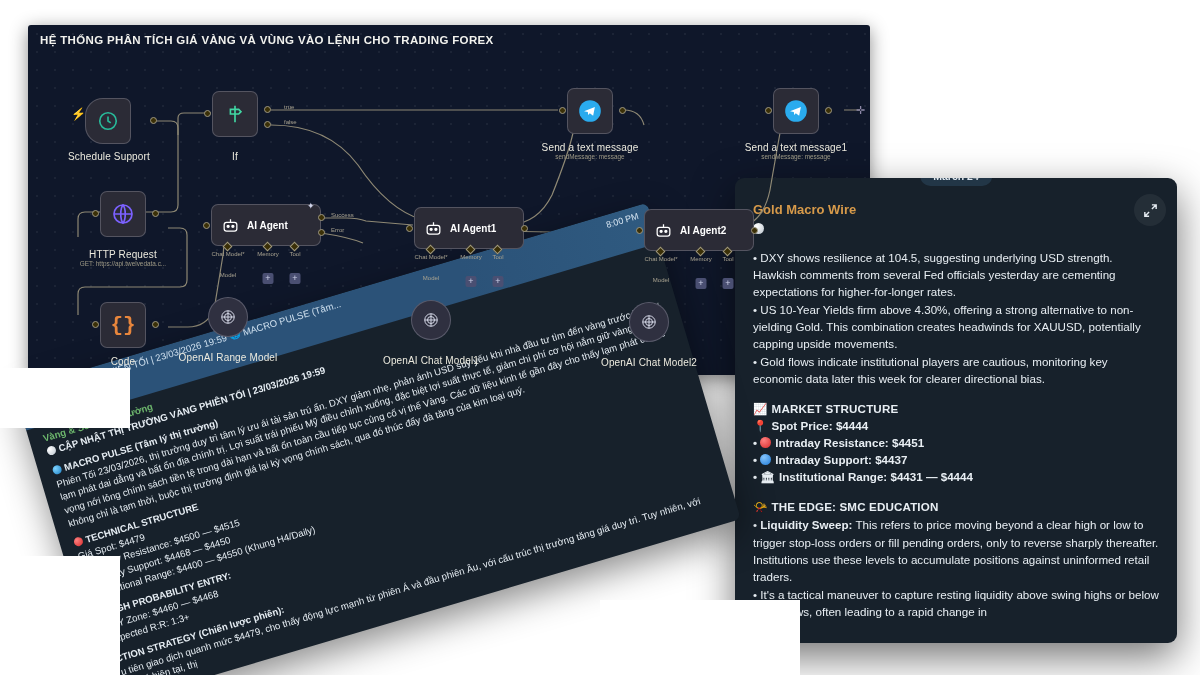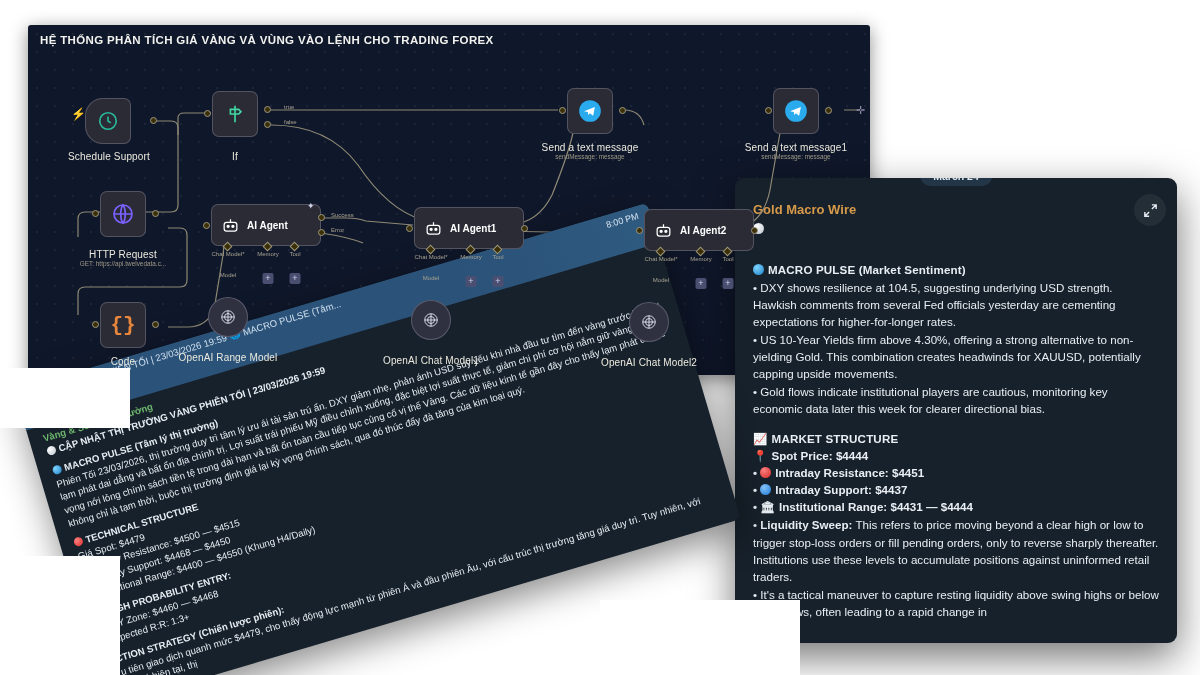--- a/index.html
+++ b/index.html
@@ -381,23 +381,20 @@
       </svg>
     </div>
 
     <div class="tg-body">
       <div class="tg-sender">Gold Macro Wire</div>
       <div class="tg-h1">
         <span class="dot clock"></span>
       </div>
 
       <div class="blank"></div>
-      <div class="tg-sec">
-        <span class="dot globe"></span><span>MACRO PULSE (Market Sentiment)</span>
-      </div>
       <div class="tg-line">• DXY shows resilience at 104.5, suggesting underlying USD strength. Hawkish comments from several Fed officials yesterday are cementing expectations for higher-for-longer rates.</div>
       <div class="tg-line">• US 10-Year Yields firm above 4.30%, offering a strong alternative to non-yielding Gold. This combination creates headwinds for XAUUSD, potentially capping upside movements.</div>
       <div class="tg-line">• Gold flows indicate institutional players are cautious, monitoring key economic data later this week for clearer directional bias.</div>
 
       <div class="tg-sec">
         <span class="glyph">📈</span><span>MARKET STRUCTURE</span>
       </div>
       <div class="struct-line">
         <span class="glyph">📍</span><span>Spot Price:</span>
         <span>$4444</span>
@@ -408,20 +405,23 @@
       </div>
       <div class="struct-line">
         • <span class="dot blue"></span><span>Intraday Support:</span>
         <span>$4437</span>
       </div>
       <div class="struct-line">
         • <span class="glyph">🏛</span><span>Institutional Range:</span>
         <span>$4431 — $4444</span>
       </div>
 
+      <div class="tg-sec">
+        <span class="glyph">📯</span><span>THE EDGE: SMC EDUCATION</span>
+      </div>
       <div class="tg-line">
         • <b>Liquidity Sweep:</b>
         <span>This refers to price moving beyond a clear high or low to trigger stop-loss orders or fill pending orders, only to reverse sharply thereafter. Institutions use these levels to accumulate positions against uninformed retail traders.</span>
       </div>
       <div class="tg-line">• It's a tactical maneuver to capture resting liquidity above swing highs or below swing lows, often leading to a rapid change in</div>
     </div>
   </div>
 
 </div>
 

